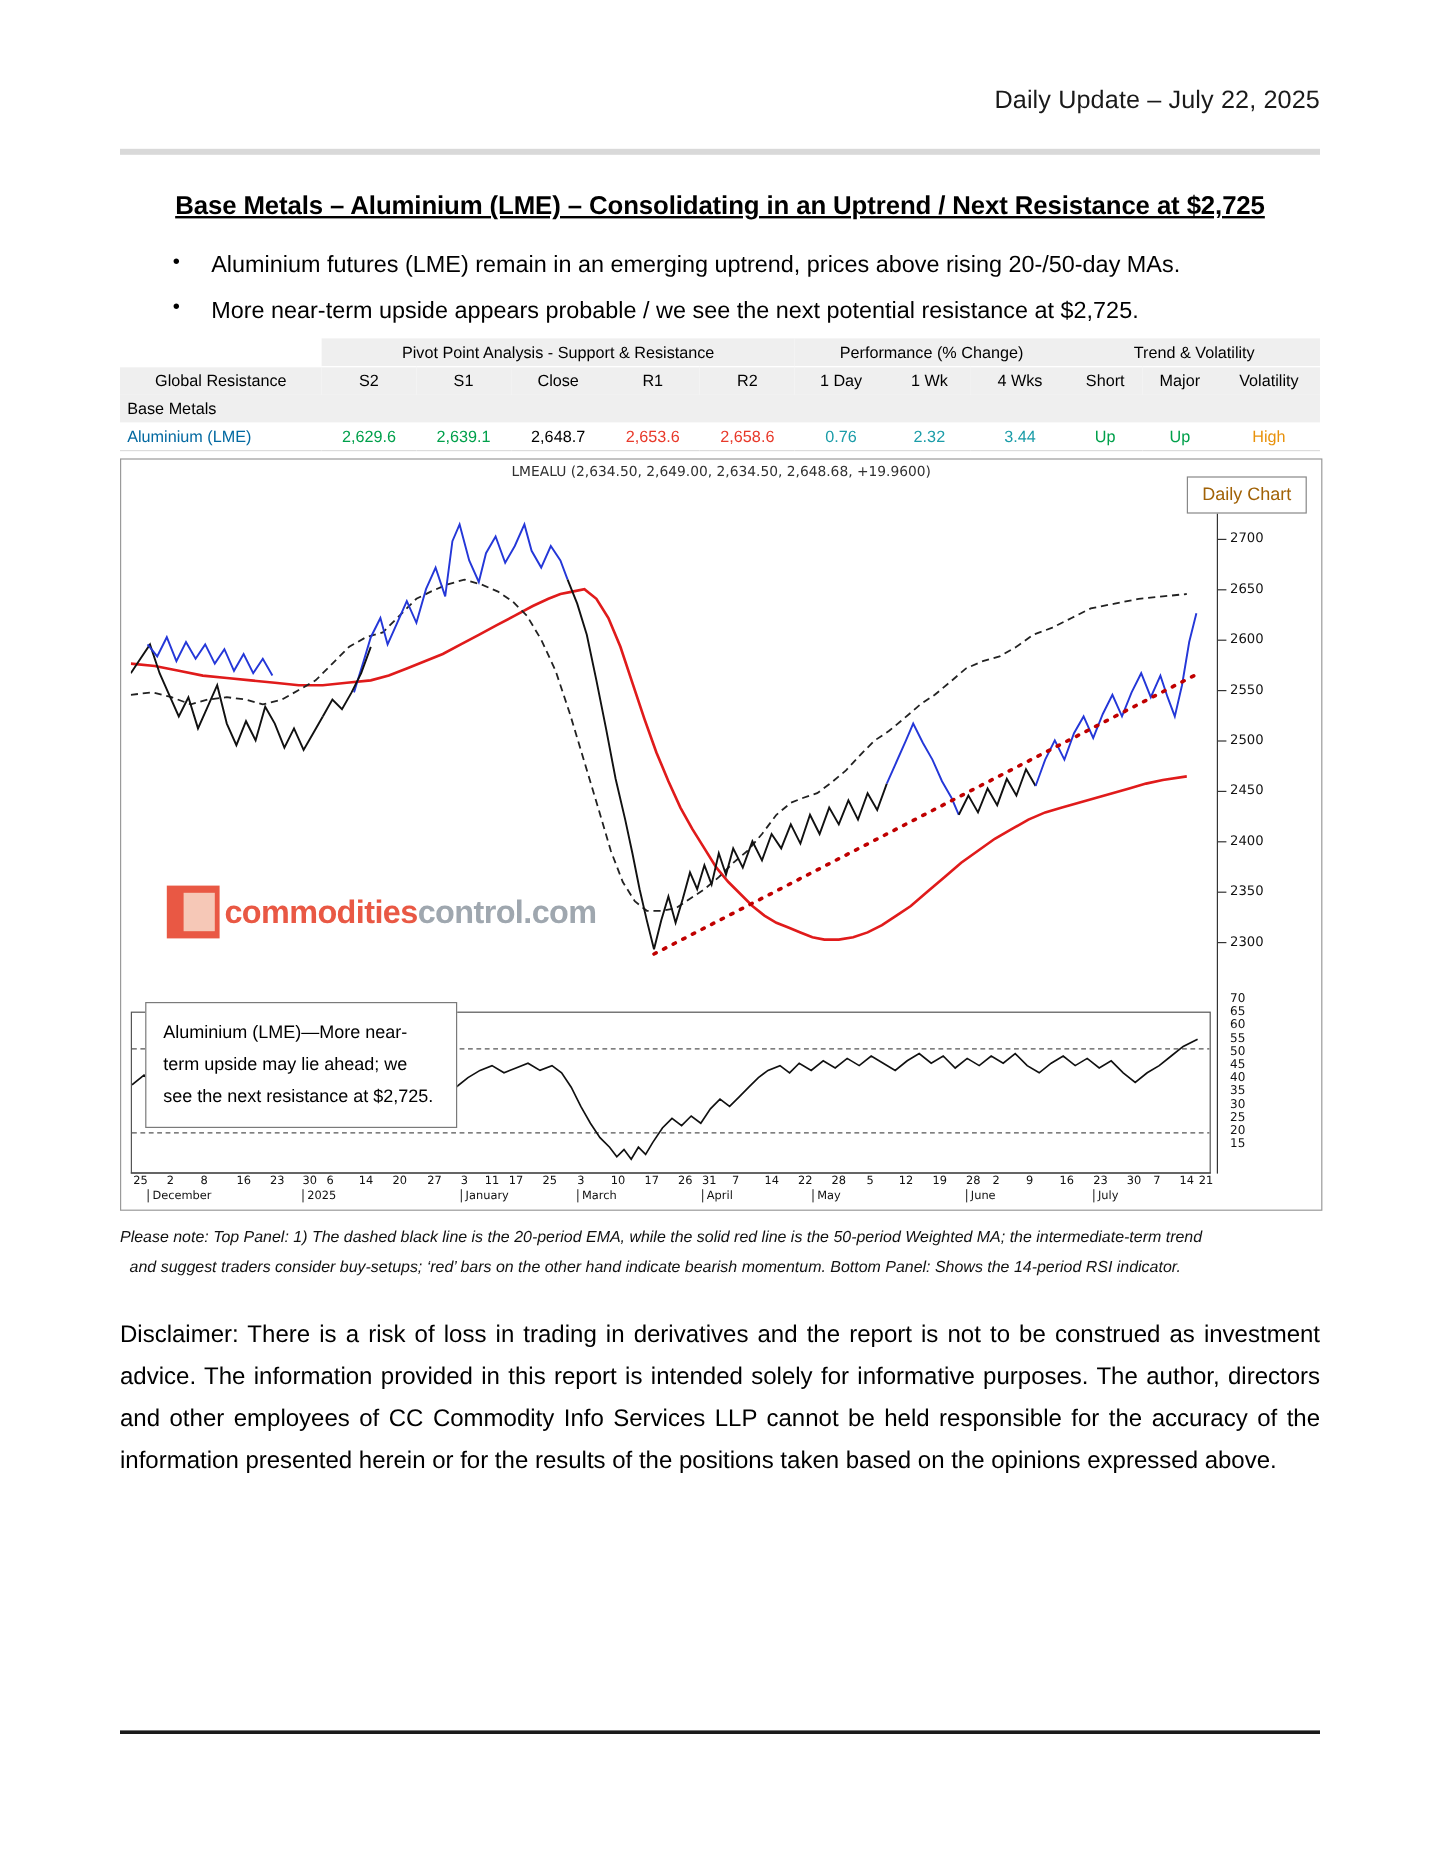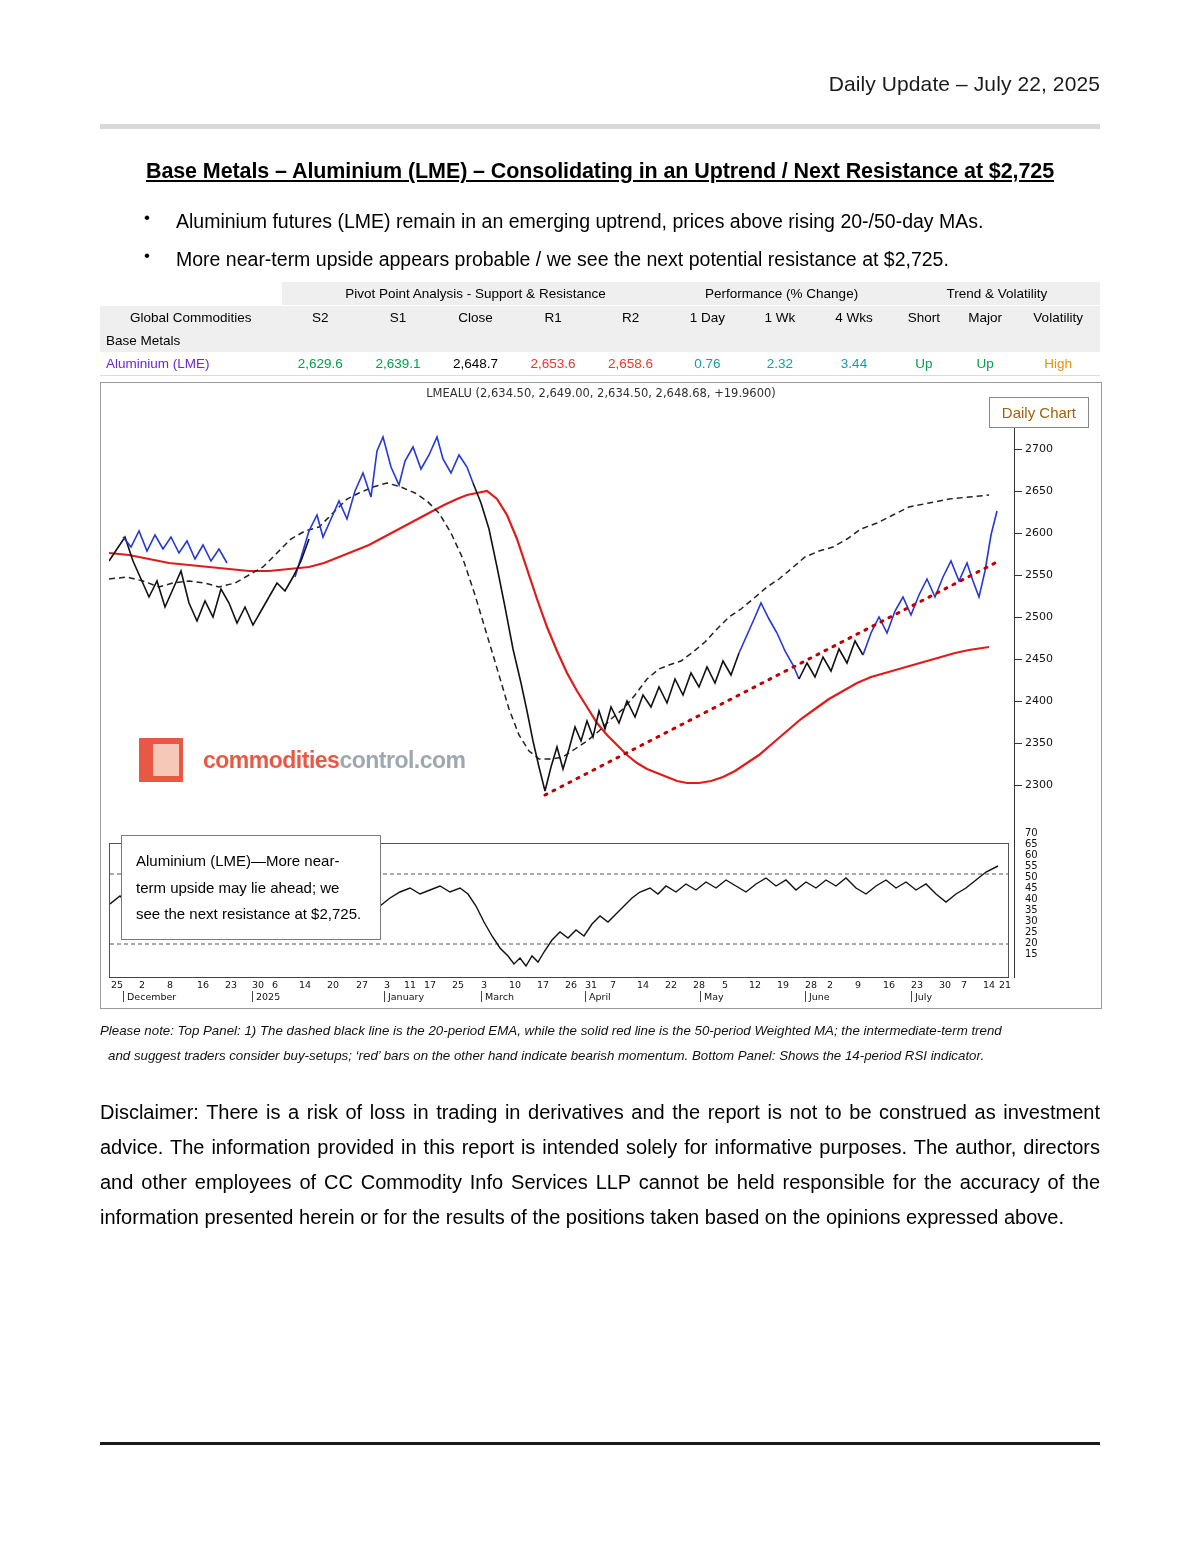--- a/index.html
+++ b/index.html
@@ -91,21 +91,21 @@
     background: #efefef;
     text-align: left;
     font-weight: normal;
   }
   .data-row td {
     text-align: center;
     border-bottom: 1px solid #dcdcdc;
   }
   .data-row td.name {
     text-align: left;
-    color: #6d28d9;
+    color: #0369a1;
   }
   .green { color: #00a04b; }
   .red { color: #e8392a; }
   .teal { color: #1a9ca8; }
   .orange { color: #e8920c; }
   .blk { color: #000; }
   
   .chart-wrap {
     position: relative;
     margin-top: 6px;
@@ -244,24 +244,23 @@
   }
   .wm-logo::after {
     content: "";
     position: absolute;
     left: 14px; top: 6px;
     width: 26px; height: 32px;
     background: #f6c6b4;
   }
   .wm-text {
     font-family: "Liberation Sans", sans-serif;
-    font-size: 23px;
+    font-size: 27px;
     font-weight: bold;
     letter-spacing: -0.5px;
-    margin-left: 16px;
   }
   .wm-a { color: #e8503a; }
   .wm-b { color: #9aa3ab; }
   
   .note {
     margin-top: 10px;
     width: 1000px;
     font-size: 13.3px;
     font-style: italic;
     line-height: 1.85;
@@ -303,21 +302,21 @@
 
   <table class="pivot">
     <tbody>
         <tr class="grp-row">
       <th class="blank"></th>
       <th colspan="5">Pivot Point Analysis - Support &amp; Resistance</th>
       <th colspan="3">Performance (% Change)</th>
       <th colspan="3">Trend &amp; Volatility</th>
     </tr>
     <tr class="hdr-row">
-      <th class="left">Global Commodities</th>
+      <th class="left">Global Resistance</th>
       <th>S2</th>
       <th>S1</th>
       <th>Close</th>
       <th>R1</th>
       <th>R2</th>
       <th>1 Day</th>
       <th>1 Wk</th>
       <th>4 Wks</th>
       <th>Short</th>
       <th>Major</th>
@@ -455,21 +454,21 @@
       <span class="tk" style="left:830px">30</span>
       <span class="tk" style="left:852px">7</span>
       <span class="tk" style="left:874px">14</span>
       <span class="tk" style="left:890px">21</span>
 
       <span class="mo" style="left:14px">December</span>
       <span class="mo" style="left:143px">2025</span>
       <span class="mo" style="left:275px">January</span>
       <span class="mo" style="left:372px">March</span>
       <span class="mo" style="left:476px">April</span>
-      <span class="mo" style="left:591px">May</span>
+      <span class="mo" style="left:568px">May</span>
       <span class="mo" style="left:696px">June</span>
       <span class="mo" style="left:802px">July</span>
     </div>
   </div>
 
   <div class="note">
     <span>Please note: Top Panel: 1) The dashed black line is the 20-period EMA, while the solid red line is the 50-period Weighted MA; the intermediate-term trend</span>
     <span class="ind">and suggest traders consider buy-setups;  ‘red’  bars on the other hand indicate bearish momentum. Bottom Panel: Shows the 14-period RSI indicator.</span>
   </div>
 

